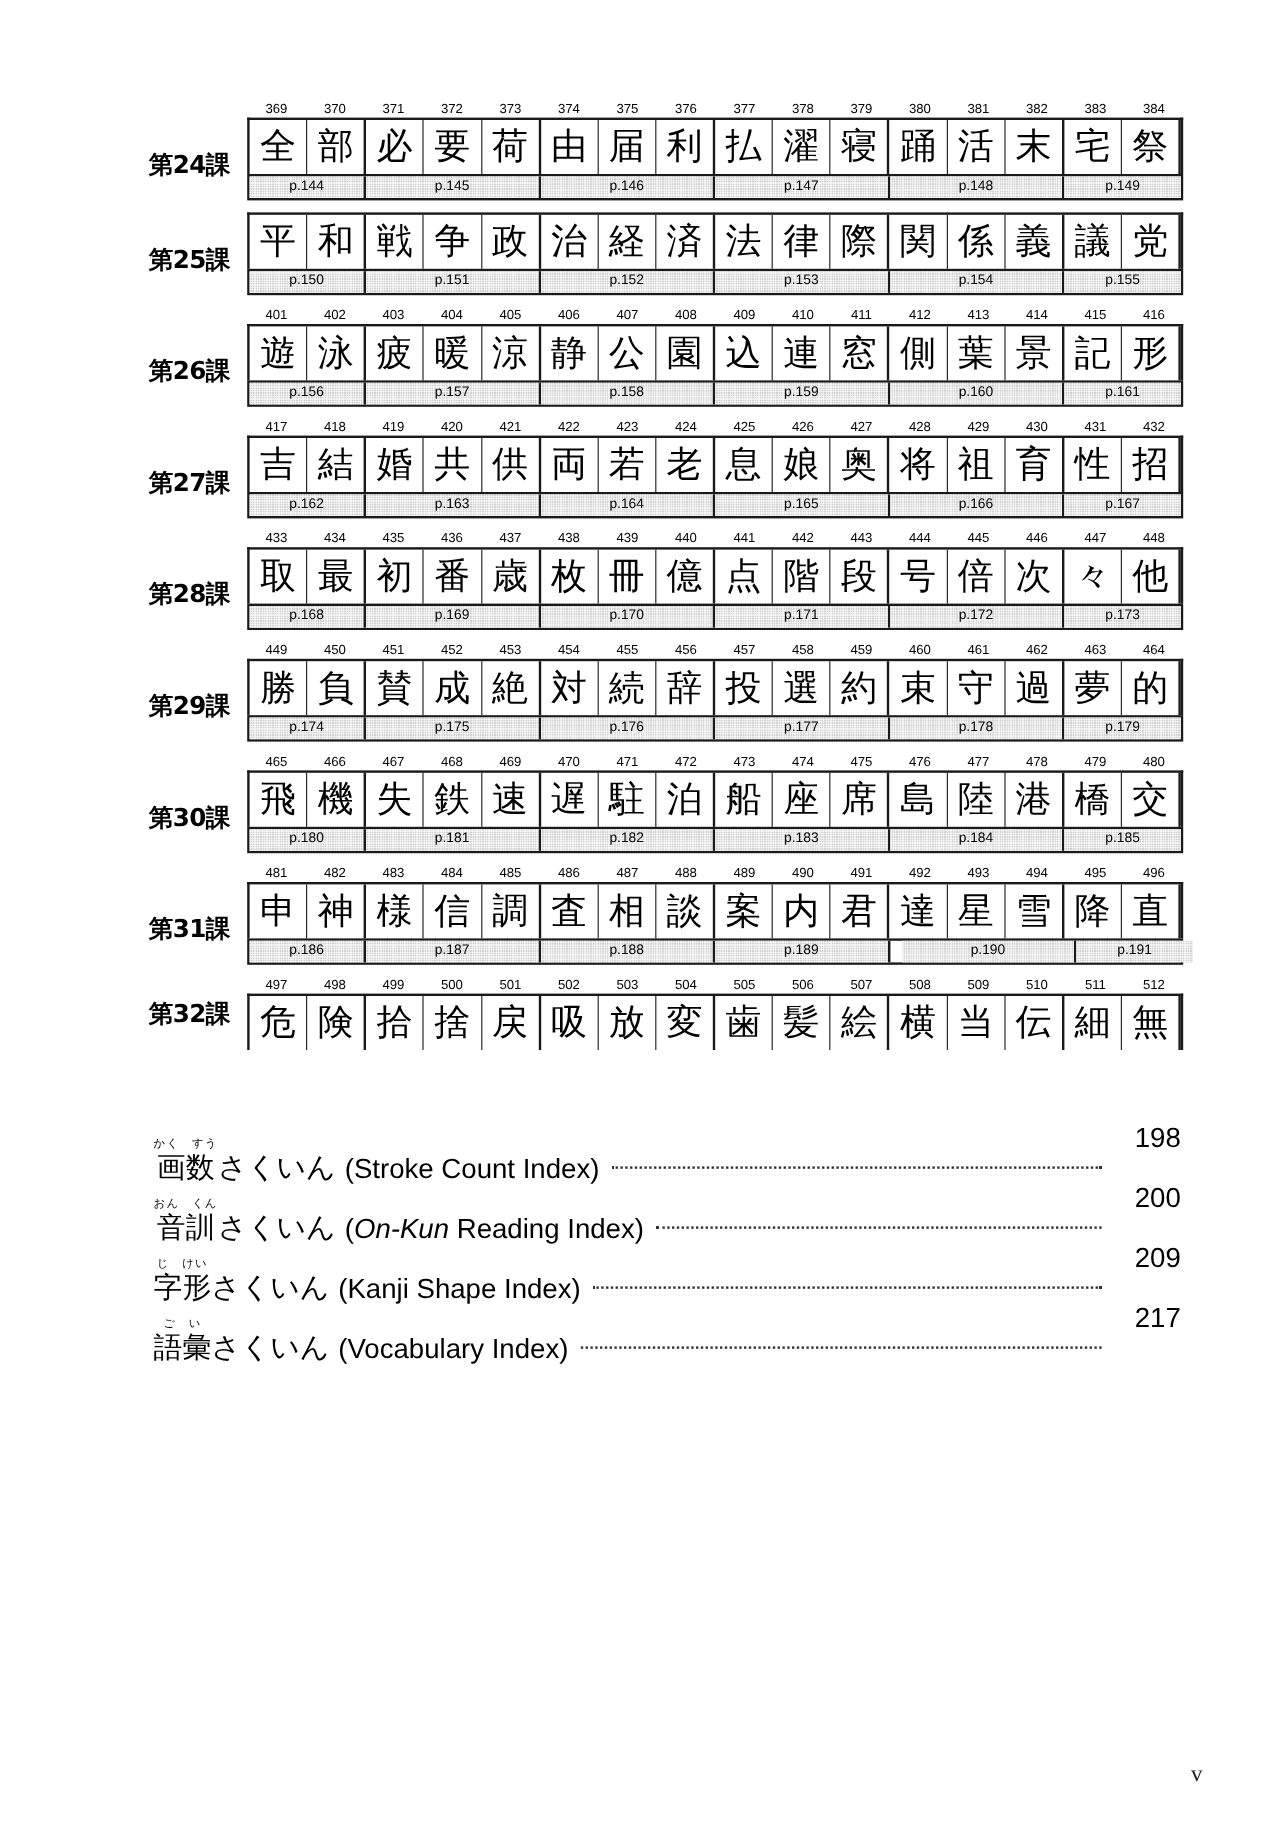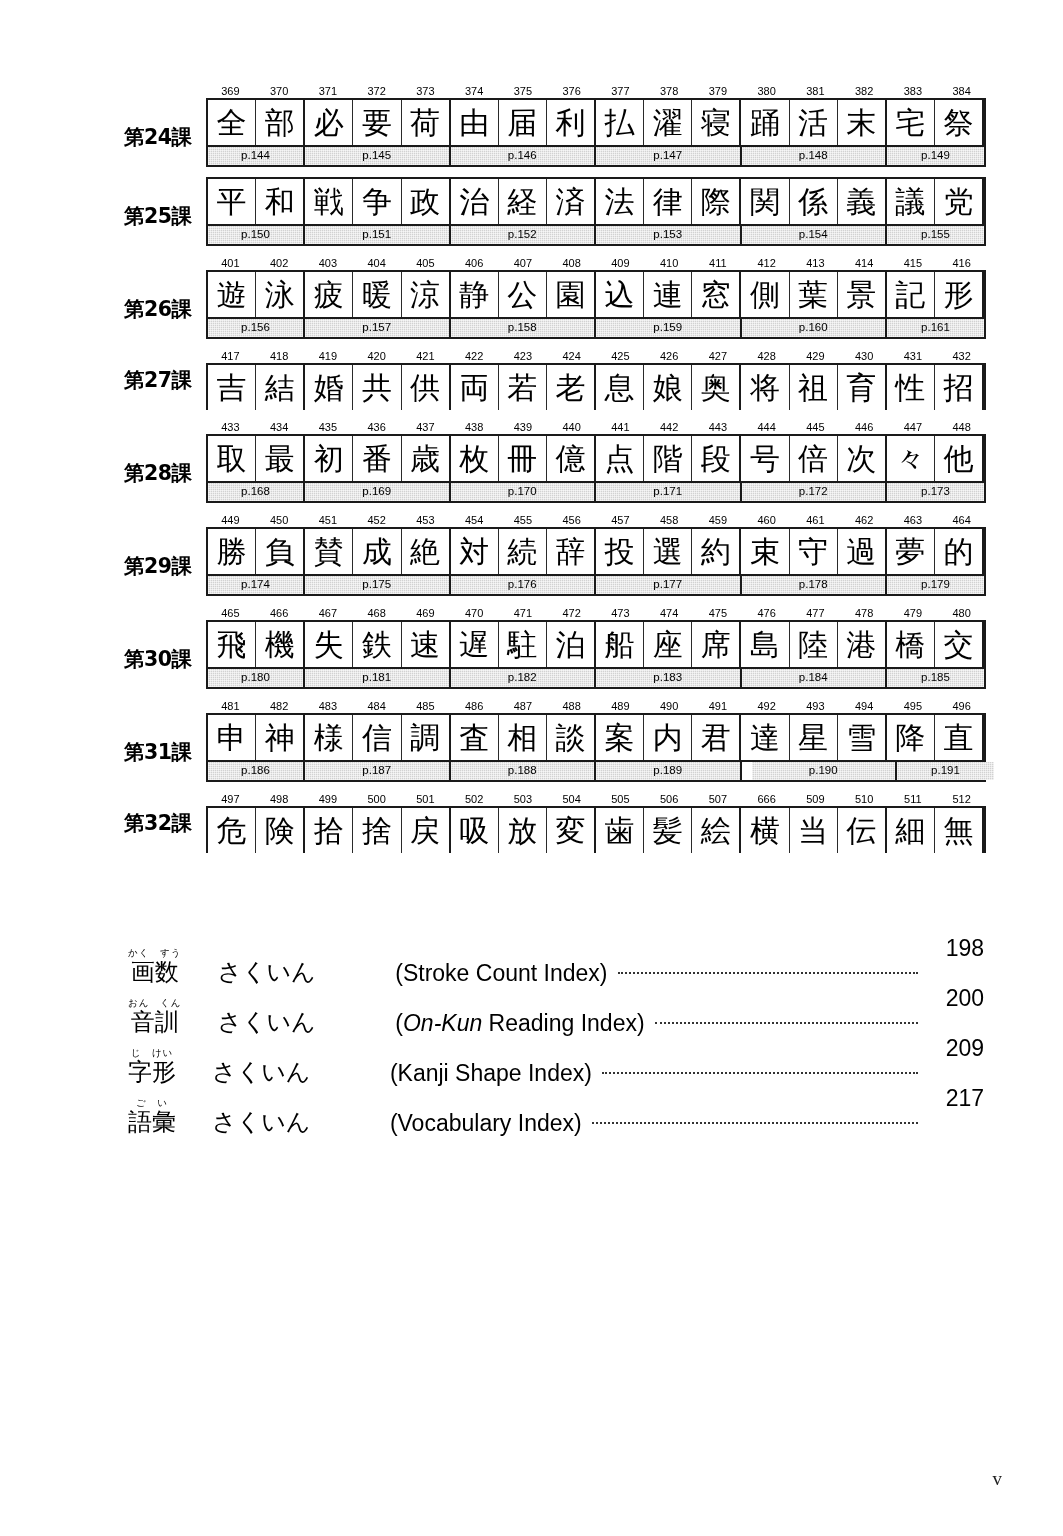--- a/index.html
+++ b/index.html
@@ -121,21 +121,20 @@
     align-items: baseline;
     height: 50px;
   }
   .index-title {
     display: flex;
     align-items: flex-end;
     white-space: nowrap;
     font-size: 24px;
     line-height: 1;
     font-family: "DejaVu Sans", "Liberation Sans", sans-serif;
-    gap: 36px;
   }
   .ruby-group {
     display: inline-flex;
     flex-direction: column;
     align-items: center;
     justify-content: flex-end;
     position: relative;
   }
   .ruby-text {
     font-size: 9.5px;
@@ -356,20 +355,28 @@
           <div class="kanji-cell group-end">老</div>
           <div class="kanji-cell">息</div>
           <div class="kanji-cell">娘</div>
           <div class="kanji-cell group-end">奥</div>
           <div class="kanji-cell">将</div>
           <div class="kanji-cell">祖</div>
           <div class="kanji-cell group-end">育</div>
           <div class="kanji-cell">性</div>
           <div class="kanji-cell group-end">招</div>
         </div>
+        <div class="page-row">
+          <div class="page-cell" style="flex: 0 0 12.5%;">p.162</div>
+          <div class="page-cell" style="flex: 0 0 18.75%;">p.163</div>
+          <div class="page-cell" style="flex: 0 0 18.75%;">p.164</div>
+          <div class="page-cell" style="flex: 0 0 18.75%;">p.165</div>
+          <div class="page-cell" style="flex: 0 0 18.75%;">p.166</div>
+          <div class="page-cell" style="flex: 0 0 12.5%;">p.167</div>
+        </div>
       </div>
     </div>
     <div class="lesson-row">
       <div class="lesson-label">第28課</div>
       <div class="lesson-grid">
         <div class="num-row">
           <div class="num-cell">433</div>
           <div class="num-cell">434</div>
           <div class="num-cell">435</div>
           <div class="num-cell">436</div>
@@ -569,21 +576,21 @@
           <div class="num-cell">498</div>
           <div class="num-cell">499</div>
           <div class="num-cell">500</div>
           <div class="num-cell">501</div>
           <div class="num-cell">502</div>
           <div class="num-cell">503</div>
           <div class="num-cell">504</div>
           <div class="num-cell">505</div>
           <div class="num-cell">506</div>
           <div class="num-cell">507</div>
-          <div class="num-cell">666</div>
+          <div class="num-cell">508</div>
           <div class="num-cell">509</div>
           <div class="num-cell">510</div>
           <div class="num-cell">511</div>
           <div class="num-cell">512</div>
         </div>
         <div class="kanji-row">
           <div class="kanji-cell">危</div>
           <div class="kanji-cell group-end">険</div>
           <div class="kanji-cell">拾</div>
           <div class="kanji-cell">捨</div>

